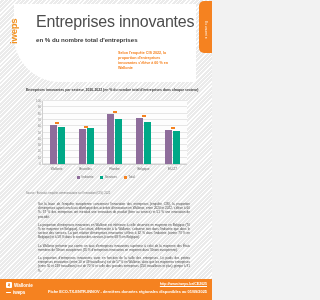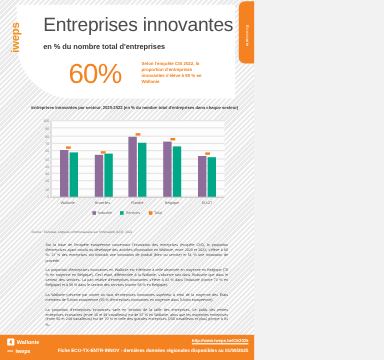--- a/index.html
+++ b/index.html
@@ -203,21 +203,20 @@
     <div class="header-white"></div>
 
     <div class="iweps-logo">iweps</div>
 
     <div class="econ-tab">
       <span>Economie</span>
     </div>
 
     <div class="h-title">Entreprises innovantes</div>
     <div class="h-sub">en % du nombre total d'entreprises</div>
-    <div class="big-pct">60%</div>
     <div class="lead-note">Selon l'enquête CIS 2022, la proportion d'entreprises innovantes s'élève à 60 % en Wallonie</div>
   </div>
 
   <div class="chart-block">
     <div class="chart-title">Entreprises innovantes par secteur, 2020-2022 (en % du nombre total d'entreprises dans chaque secteur)</div>
 
     <div class="plot">
       <div id="gridlines">
           <div class="grid-line" style="bottom: 0%;">
             <div class="ytick">0</div>

